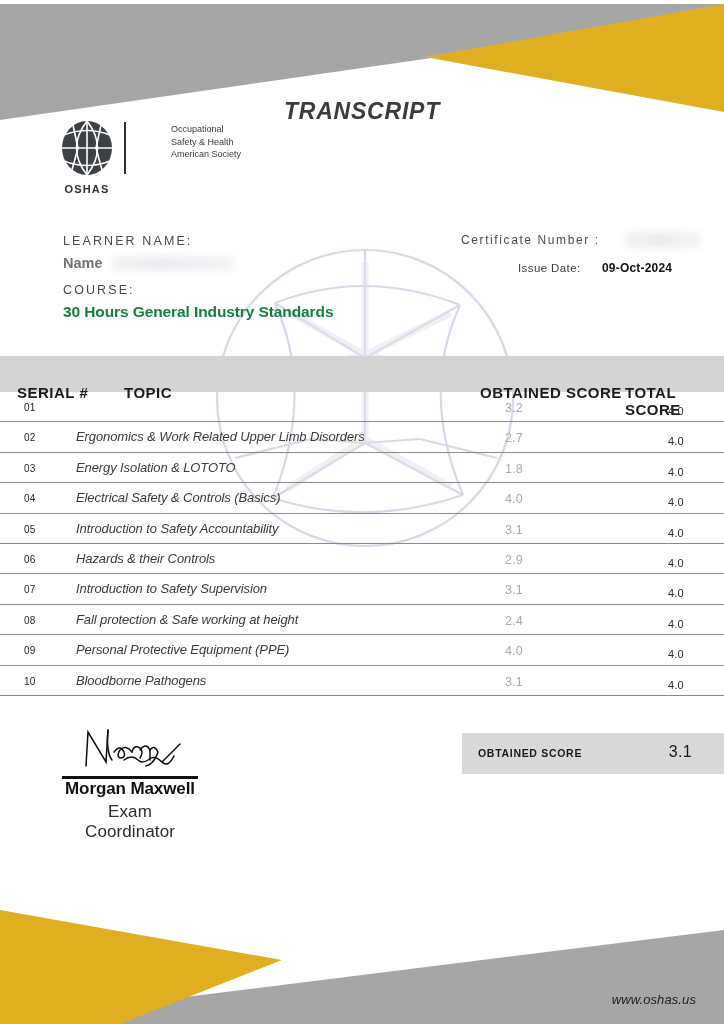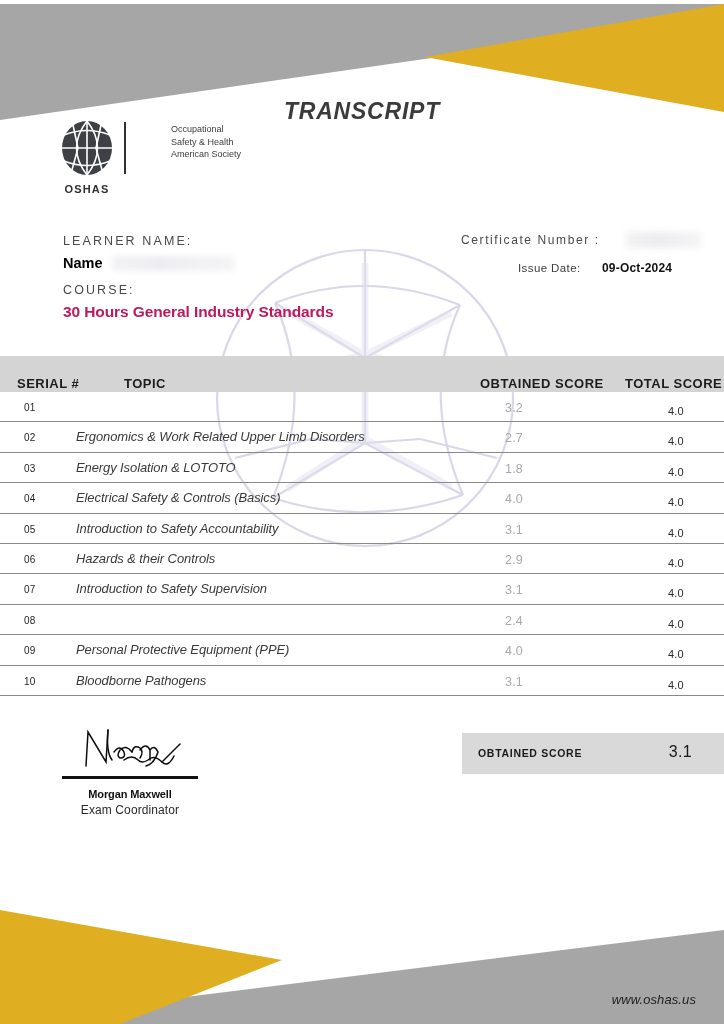--- a/index.html
+++ b/index.html
@@ -77,35 +77,35 @@
     margin-left: 36px;
   }
 
   
   #learner-label {
     position: absolute; left: 63px; top: 234px;
     font-size: 12.5px; letter-spacing: 2.1px; color: #4a4a4a;
   }
   #learner-name {
     position: absolute; left: 63px; top: 255px;
-    font-size: 14.5px; font-weight: bold; color: #000000;
+    font-size: 14.5px; font-weight: bold; color: #737373;
   }
   #learner-redact {
     position: absolute; left: 112px; top: 256px;
     width: 122px; height: 15px;
     background: linear-gradient(90deg,#f2f2f4,#ededf1 40%,#f4f4f6);
     filter: blur(3px);
   }
   #course-label {
     position: absolute; left: 63px; top: 283px;
     font-size: 12.5px; letter-spacing: 2.1px; color: #4a4a4a;
   }
   #course-name {
     position: absolute; left: 63px; top: 303px;
-    font-size: 15.5px; font-weight: bold; color: #be185d;
+    font-size: 15.5px; font-weight: bold; color: #15803d;
     letter-spacing: -0.1px;
   }
   #cert-label {
     position: absolute; left: 461px; top: 233px;
     font-size: 12px; letter-spacing: 1.6px; color: #4a4a4a;
   }
   #cert-redact {
     position: absolute; left: 625px; top: 232px;
     width: 76px; height: 16px;
     background: linear-gradient(90deg,#f3f3f5,#ebebef 45%,#f5f5f7);
@@ -120,22 +120,22 @@
     font-size: 12px; font-weight: bold; letter-spacing: 0.2px; color: #131313;
   }
 
   
   #table-head {
     position: absolute; left: 0; top: 356px;
     width: 724px; height: 36px;
     background: #d4d4d4;
   }
   #table-head .th {
-    position: absolute; top: 20px;
-    font-size: 13px; font-weight: bold; letter-spacing: 0.5px; color: #1c1c1c;
+    position: absolute; top: 28px;
+    font-size: 15px; font-weight: bold; letter-spacing: 0.5px; color: #1c1c1c;
   }
   .th.c-serial { left: 17px; }
   .th.c-topic  { left: 124px; }
   .th.c-obt    { left: 480px; }
   .th.c-tot    { left: 625px; letter-spacing: 0.5px; }
 
   #table-body {
     position: absolute; left: 0; top: 392px;
     width: 724px;
   }
@@ -176,25 +176,25 @@
   #score-box-value {
     position: absolute; right: 32px; top: 10px;
     font-size: 16px; color: #1a1a1a; letter-spacing: 0.3px;
   }
 
   
   #sig-wrap { position: absolute; left: 62px; top: 722px; width: 136px; text-align: center; }
   #sig-mark { height: 50px; }
   #sig-rule { width: 136px; height: 3px; background: #111; margin: 0 auto; }
   #sig-name {
-    margin-top: 9px; font-size: 11px; font-weight: bold;
+    font-size: 17px; font-weight: bold;
     color: #111; letter-spacing: -0.1px;
   }
   #sig-role {
-    margin-top: 3px; font-size: 12px; color: #2b2b2b; letter-spacing: 0.1px;
+    margin-top: 3px; font-size: 17px; color: #2b2b2b; letter-spacing: 0.1px;
   }
 
   
   #disclaimer {
     position: absolute; left: 31px; top: 823px;
     width: 666px;
     font-size: 11.7px; font-style: italic; line-height: 18.5px;
     color: #2c2c2c; letter-spacing: -0.05px;
   }
 
@@ -330,20 +330,21 @@
         <div class="cell c-total">4.0</div>
       </div>
       <div class="row">
         <div class="cell c-num">07</div>
         <div class="cell c-name">Introduction to Safety Supervision</div>
         <div class="cell c-obtained">3.1</div>
         <div class="cell c-total">4.0</div>
       </div>
       <div class="row">
         <div class="cell c-num">08</div>
+        <div class="cell c-name">Fall protection &amp; Safe working at height</div>
         <div class="cell c-obtained">2.4</div>
         <div class="cell c-total">4.0</div>
       </div>
       <div class="row">
         <div class="cell c-num">09</div>
         <div class="cell c-name">Personal Protective Equipment (PPE)</div>
         <div class="cell c-obtained">4.0</div>
         <div class="cell c-total">4.0</div>
       </div>
       <div class="row">

